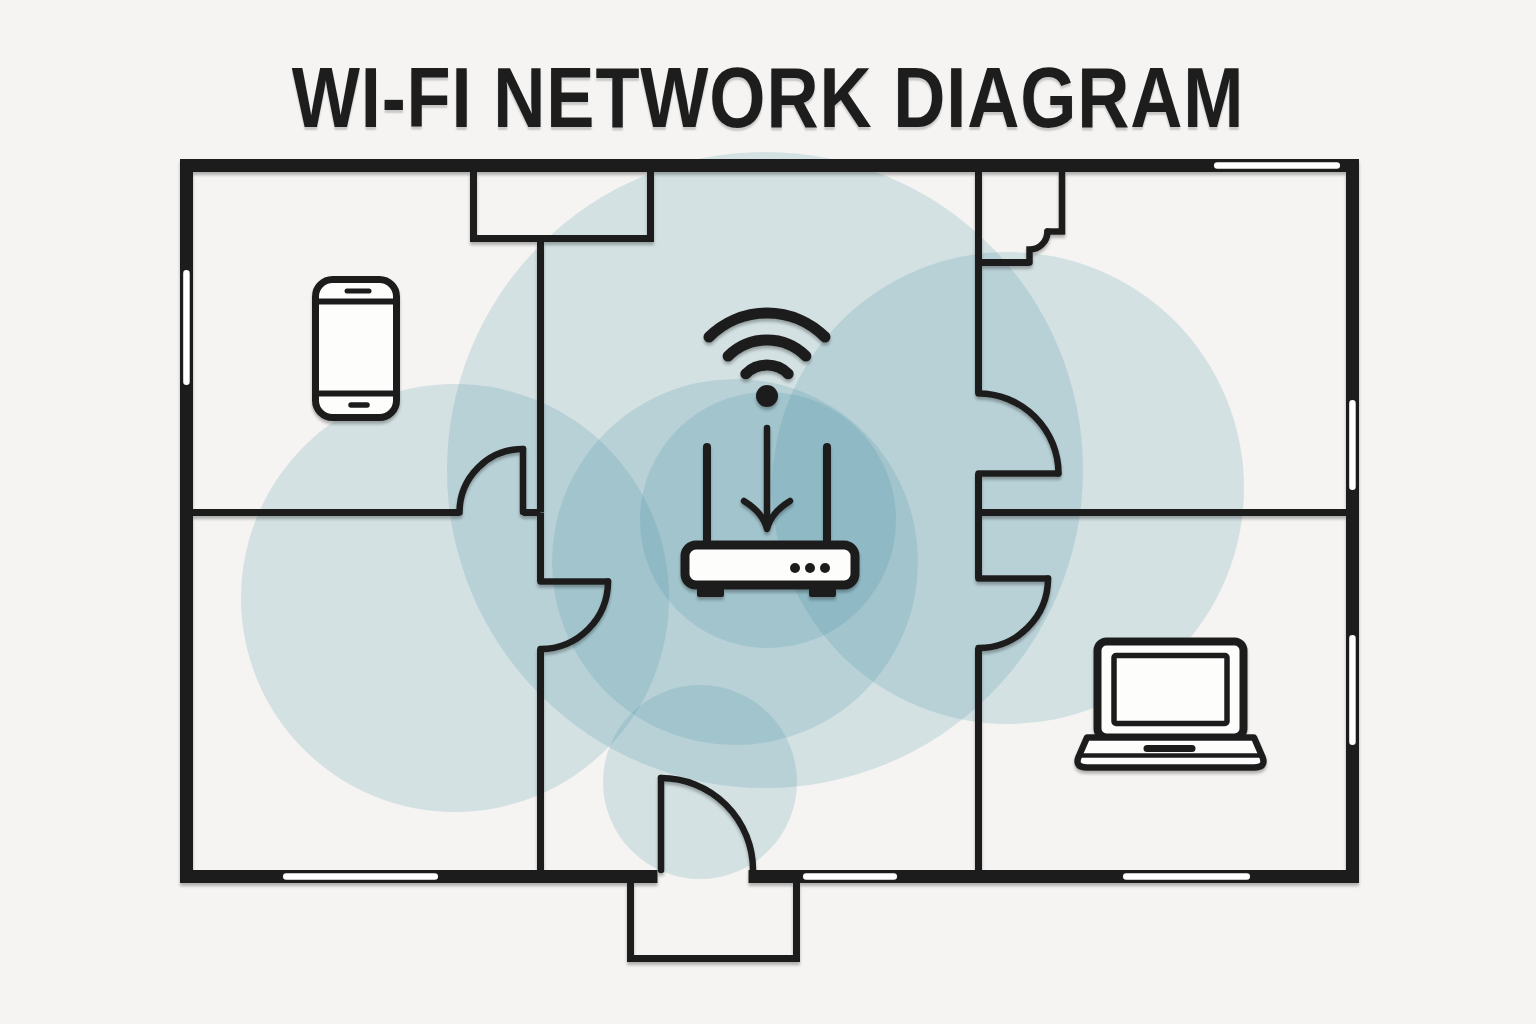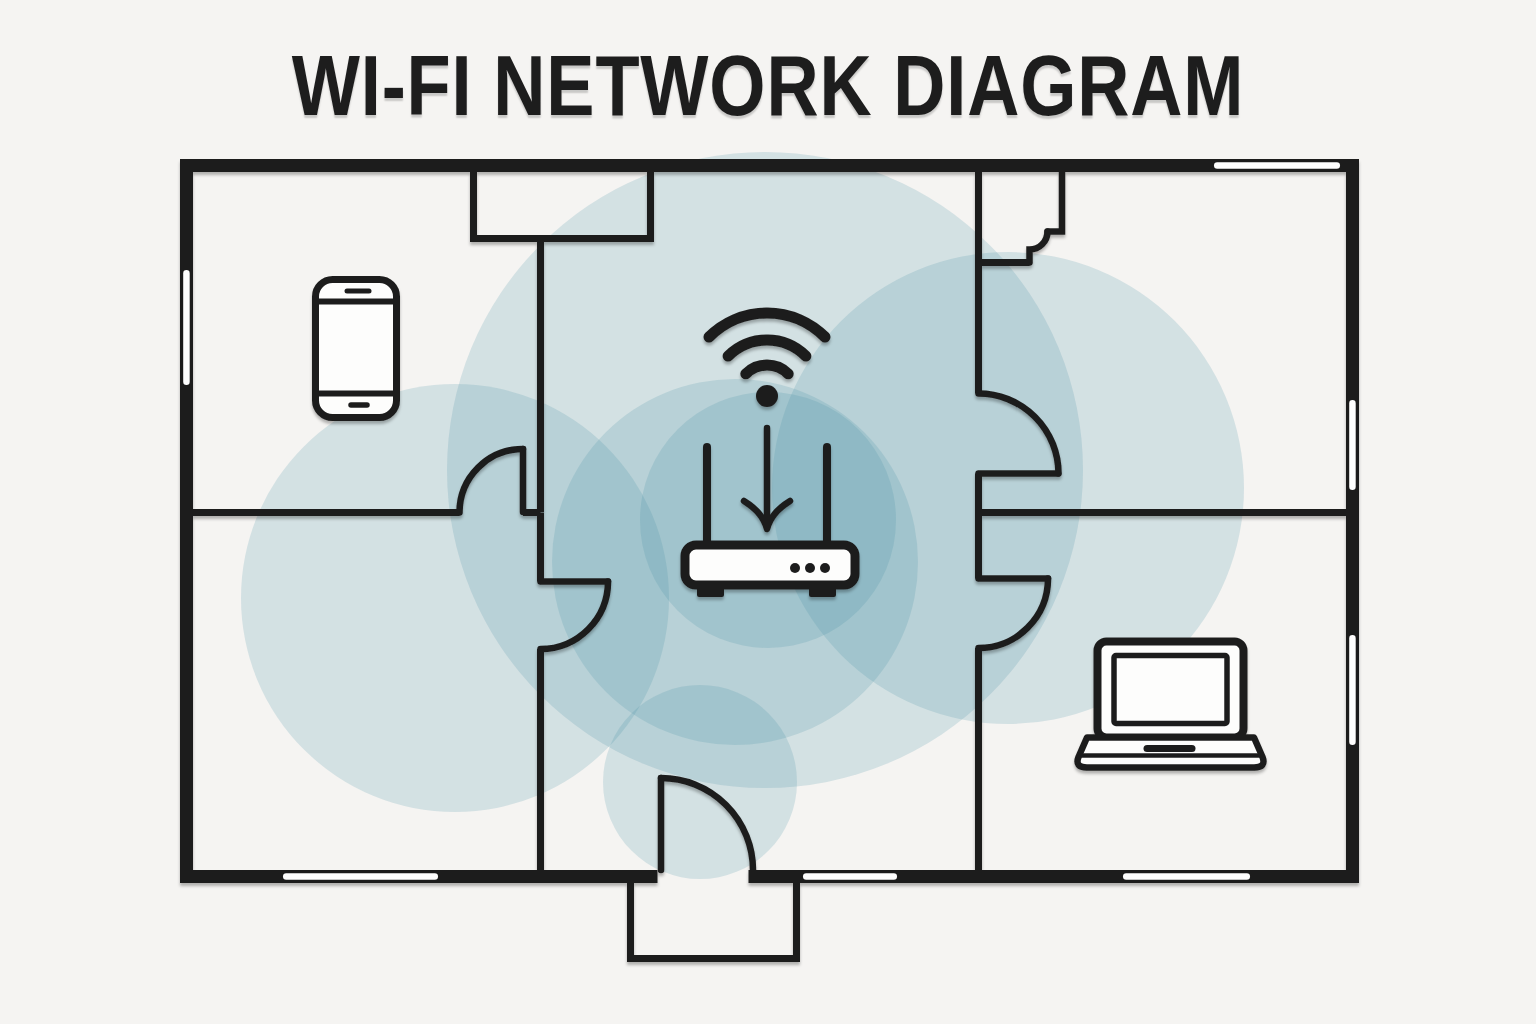--- a/index.html
+++ b/index.html
@@ -11,21 +11,21 @@
     --device_fill:#fdfdfc;
   }
   html,body{margin:0;padding:0;}
   body{
     width:1536px;height:1024px;overflow:hidden;
     background:var(--background);
     font-family:"Liberation Sans","DejaVu Sans",sans-serif;
   }
   .canvas{position:relative;width:1536px;height:1024px;}
   .title-wrap{
-    position:absolute;top:42px;left:0;width:1536px;
+    position:absolute;top:54px;left:0;width:1536px;
     text-align:center;pointer-events:none;
   }
   .page-title{
     display:inline-block;
     font-size:86px;font-weight:bold;line-height:1;
     letter-spacing:1px;color:var(--title_text);
     transform:scaleX(0.84);transform-origin:center;
     text-shadow:0 3px 2px rgba(0,0,0,0.18);
     white-space:nowrap;
   }

